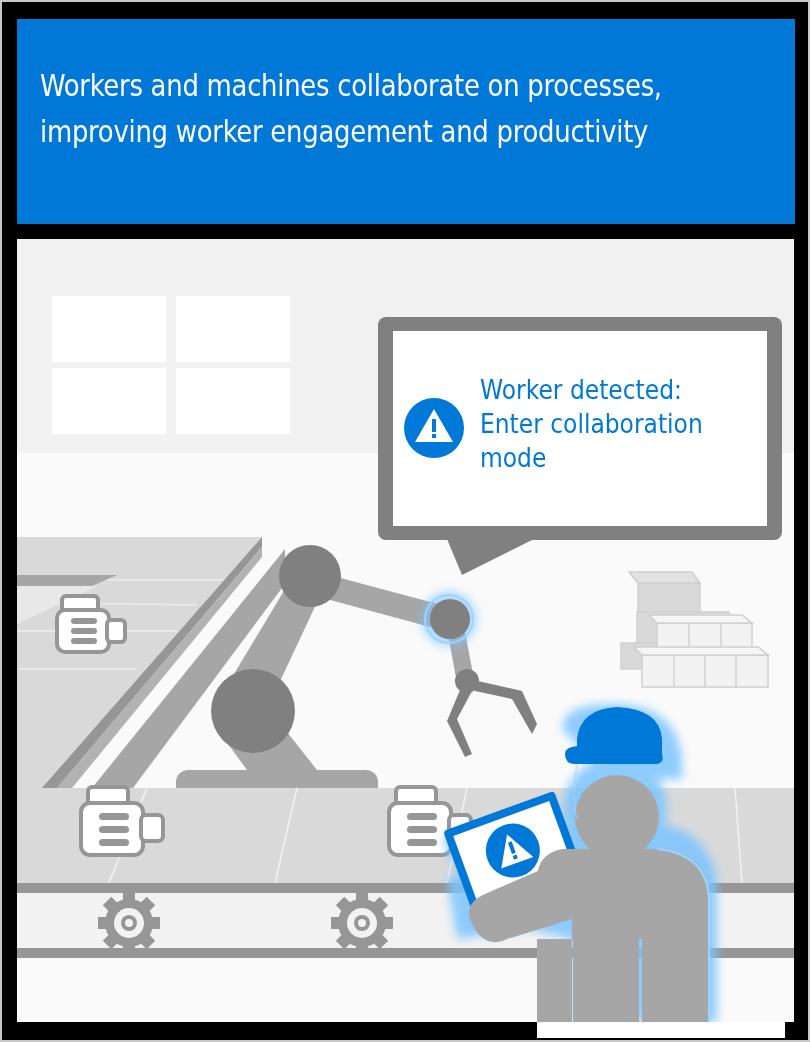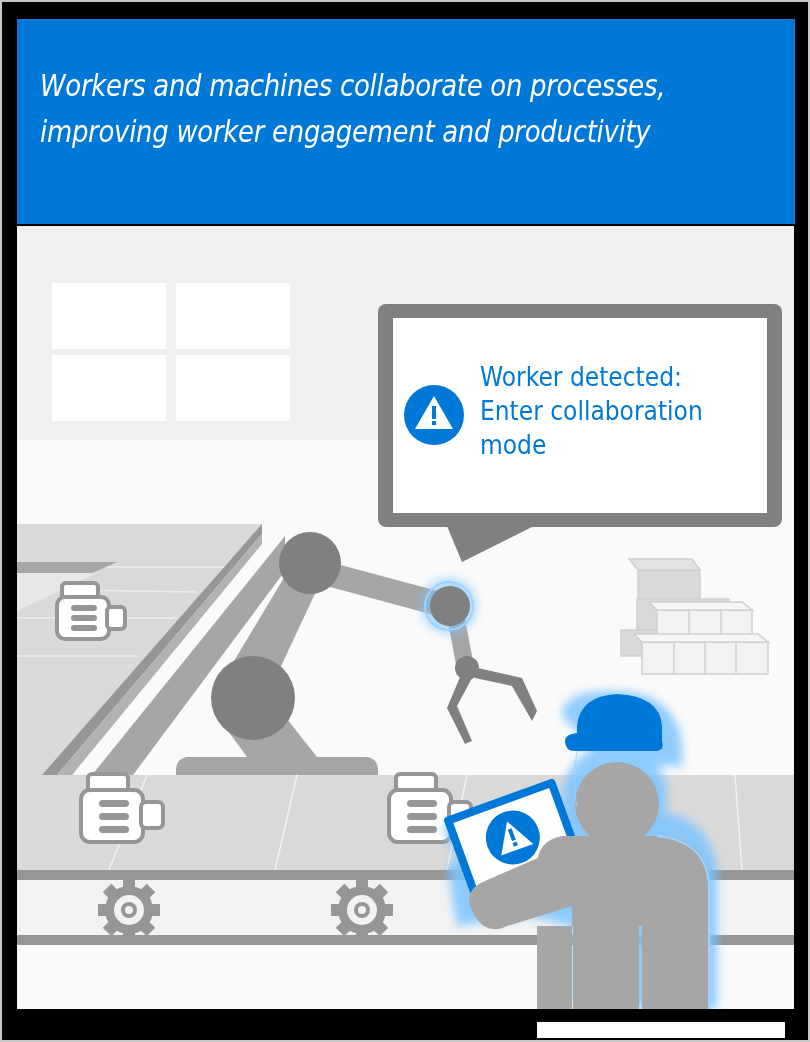--- a/index.html
+++ b/index.html
@@ -6,29 +6,29 @@
   body {
     width: 810px; height: 1042px; position: relative; overflow: hidden;
     background: #000; font-family: "DejaVu Sans", "Liberation Sans", sans-serif;
   }
   .frame {
     position: absolute; left: 0; top: 0; width: 806px; height: 1038px;
     border: 2px solid #c8c8c8; background: #000;
   }
   .header {
     position: absolute; left: 17px; top: 19px; width: 778px; height: 205px;
-    background: #0078d7; box-sizing: border-box; padding: 43px 22px 0 23px; font-style: italic;
+    background: #0078d7; box-sizing: border-box; padding: 43px 22px 0 23px;
   }
   .header h1 {
     margin: 0; color: #fff; font-weight: normal; font-size: 31px; line-height: 46px;
     letter-spacing: -0.3px; font-family: "DejaVu Sans Condensed", "DejaVu Sans", sans-serif;
     transform: scaleX(0.93); transform-origin: left top; width: 810px;
   }
   .scene {
-    position: absolute; left: 17px; top: 226px; width: 777px; height: 783px; overflow: hidden;
+    position: absolute; left: 17px; top: 239px; width: 777px; height: 783px; overflow: hidden;
   }
   .scene svg { position: absolute; left: 0; top: 0; }
   .bubble-text {
     position: absolute; left: 463px; top: 134px; width: 290px;
     color: #0078d7; font-size: 26px; line-height: 34px;
     font-family: "DejaVu Sans", sans-serif; font-weight: normal;
     transform: scaleX(0.9); transform-origin: left top;
   }
   .bubble-text div { white-space: nowrap; }
   .bottom-tab {

